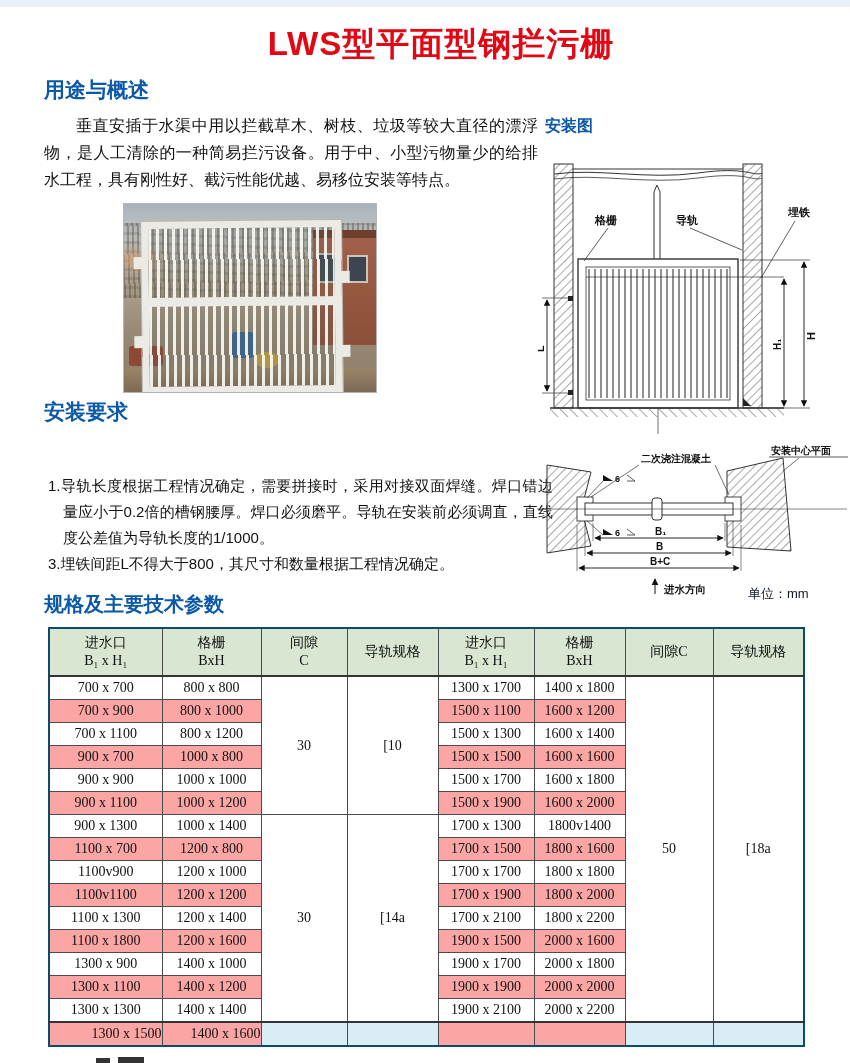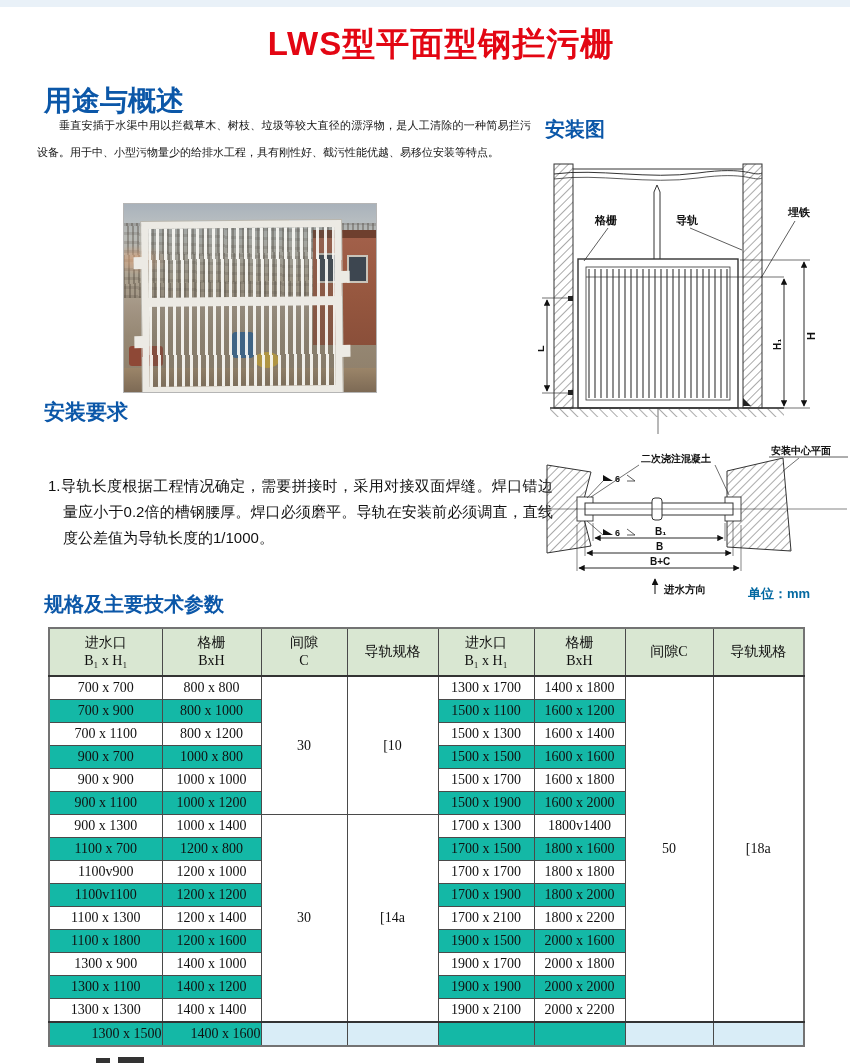--- a/index.html
+++ b/index.html
@@ -2,29 +2,29 @@
 <html><head>
 <meta charset="utf-8">
 <style>
   html,body{margin:0;padding:0;background:#ffffff;}
   .page{position:relative;width:850px;height:1063px;margin:0 auto;background:#ffffff;overflow:hidden;
         font-family:"Liberation Sans","DejaVu Sans",sans-serif;color:#1a1a1a;}
   .topstrip{position:absolute;left:0;top:0;width:850px;height:7px;background:#e9f1f8;}
   .doc-title{position:absolute;left:0;top:22px;width:850px;text-align:center;
              font-size:33px;font-weight:bold;color:#e30613;letter-spacing:1px;padding-left:16px;}
   .blue-head{position:absolute;font-weight:bold;color:#0b57a8;}
-  .h-overview{left:44px;top:82px;font-size:28px;text-align:right;}
+  .h-overview{left:44px;top:76px;font-size:21px;text-align:right;}
   .h-req{left:44px;top:398px;font-size:21px;}
-  .h-diagram{left:545px;top:116px;font-size:20px;}
+  .h-diagram{left:545px;top:116px;font-size:16px;}
   .h-specs{left:44px;top:591px;font-size:20px;}
-  .overview-body{position:absolute;left:37px;top:112px;width:494px;font-size:11px;line-height:27px;
+  .overview-body{position:absolute;left:44px;top:112px;width:494px;font-size:16px;line-height:27px;
                  text-indent:2em;text-align:justify;color:#111;font-family:Liberation Serif, serif;}
   .req-list{position:absolute;left:48px;top:432px;width:505px;font-size:15px;line-height:26px;color:#111;margin-top:41px;}
   .req-item{padding-left:15px;text-indent:-15px;text-align:justify;}
-  .unit-note{position:absolute;left:748px;top:585px;font-size:13px;font-weight:bold;color:#0369a1;}
+  .unit-note{position:absolute;left:748px;top:585px;font-size:13px;font-weight:normal;color:#0f172a;}
 
   
   .photo{position:absolute;left:123px;top:203px;width:252px;height:188px;overflow:hidden;
          background:linear-gradient(180deg,#a9b2bb 0%,#c3c7c5 18%,#b2a896 40%,#a39584 55%,#968874 70%,#8d7d68 100%);
          border:1px solid #b5b5b5;}
   .photo .trees{position:absolute;left:0;top:10%;width:100%;height:40%;opacity:.75;
          background:repeating-linear-gradient(88deg,rgba(72,62,50,.55) 0 2px,rgba(128,118,100,.2) 2px 5px),
                     repeating-linear-gradient(2deg,rgba(60,52,44,.25) 0 3px,transparent 3px 9px);}
   .photo .sunset{position:absolute;left:0;top:22%;width:18%;height:16%;
          background:radial-gradient(ellipse at 30% 50%,rgba(214,160,120,.8),rgba(214,160,120,0) 70%);}
@@ -43,27 +43,27 @@
          border:7px solid #eceae4;box-shadow:0 0 0 1px #b9b6ad;transform:rotate(-.6deg);
          background:repeating-linear-gradient(90deg,rgba(248,248,244,.92) 0 3px,rgba(95,100,95,.22) 3px 8px);}
   .photo .midrail{position:absolute;left:-7px;right:-7px;top:44%;height:9px;background:#eceae4;}
   .photo .tab{position:absolute;width:9px;height:12px;background:#eceae4;}
   .photo .tab.t1{left:-15px;top:18%;} .photo .tab.t2{left:-15px;top:68%;}
   .photo .tab.t3{right:-15px;top:28%;} .photo .tab.t4{right:-15px;top:75%;}
 
   
   .spec-table{position:absolute;left:48px;top:627px;border-collapse:collapse;table-layout:fixed;
               font-family:"Liberation Serif","DejaVu Serif",serif;font-size:14px;color:#111;
-              border:2px solid #737373;}
+              border:2px solid #0c4a6e;}
   .spec-table th,.spec-table td{border:1px solid #4a4a4a;text-align:center;vertical-align:middle;
               padding:0;overflow:hidden;white-space:nowrap;}
   .spec-table thead th{background:#d9e7d2;height:46px;font-weight:normal;line-height:1.3;
               border-bottom:2px solid #333;font-size:14px;}
   .spec-table tbody td{height:22px;background:#fff;}
-  .spec-table tbody tr.blue td{background:#14b8a6;}
+  .spec-table tbody tr.blue td{background:#fca5a5;}
   .spec-table tbody td.grp{background:#fff;}
   .spec-table tbody tr.blue td.grp{background:#d9edf7;}
   .spec-table tbody tr.last td{border-top:2px solid #333;text-align:right;}
 
   
   .svg-front{position:absolute;left:538px;top:160px;}
   .svg-plan{position:absolute;left:533px;top:441px;}
   svg text{font-family:"Liberation Sans","DejaVu Sans",sans-serif;fill:#111;}
   .cut1,.cut2{position:absolute;background:#333;}
   .cut1{left:96px;top:1058px;width:14px;height:5px;}
@@ -96,20 +96,21 @@
       <div class="tab t1"></div>
       <div class="tab t2"></div>
       <div class="tab t3"></div>
       <div class="tab t4"></div>
     </div>
   </div>
 
   <div class="blue-head h-req">安装要求</div>
   <div class="req-list">
     <div class="req-item">1.导轨长度根据工程情况确定，需要拼接时，采用对接双面焊缝。焊口错边量应小于0.2倍的槽钢腰厚。焊口必须磨平。导轨在安装前必须调直，直线度公差值为导轨长度的1/1000。</div>
+    <div class="req-item">3.埋铁间距L不得大于800，其尺寸和数量根据工程情况确定。</div>
   </div>
 
   <div class="blue-head h-diagram">安装图</div>
 
   <svg class="svg-front" width="312" height="278" viewBox="0 0 312 278">
     <defs>
       <pattern id="hatch" width="6" height="6" patternUnits="userSpaceOnUse" patternTransform="rotate(45)">
         <line x1="0" y1="0" x2="0" y2="6" stroke="#555" stroke-width="1"></line>
       </pattern>
       <pattern id="hatch2" width="7" height="7" patternUnits="userSpaceOnUse" patternTransform="rotate(-45)">

